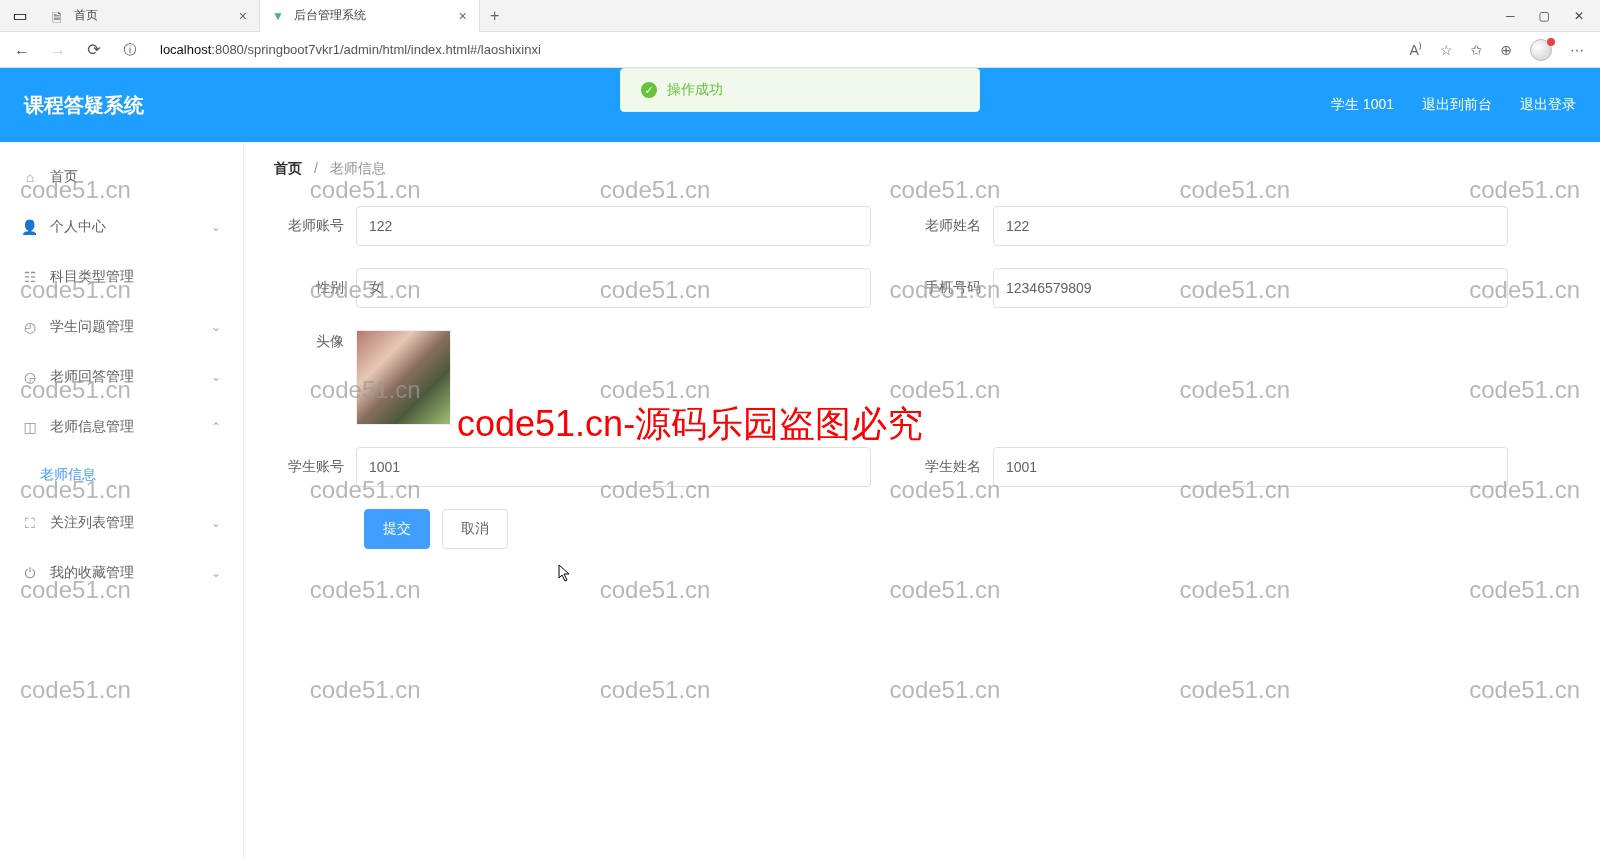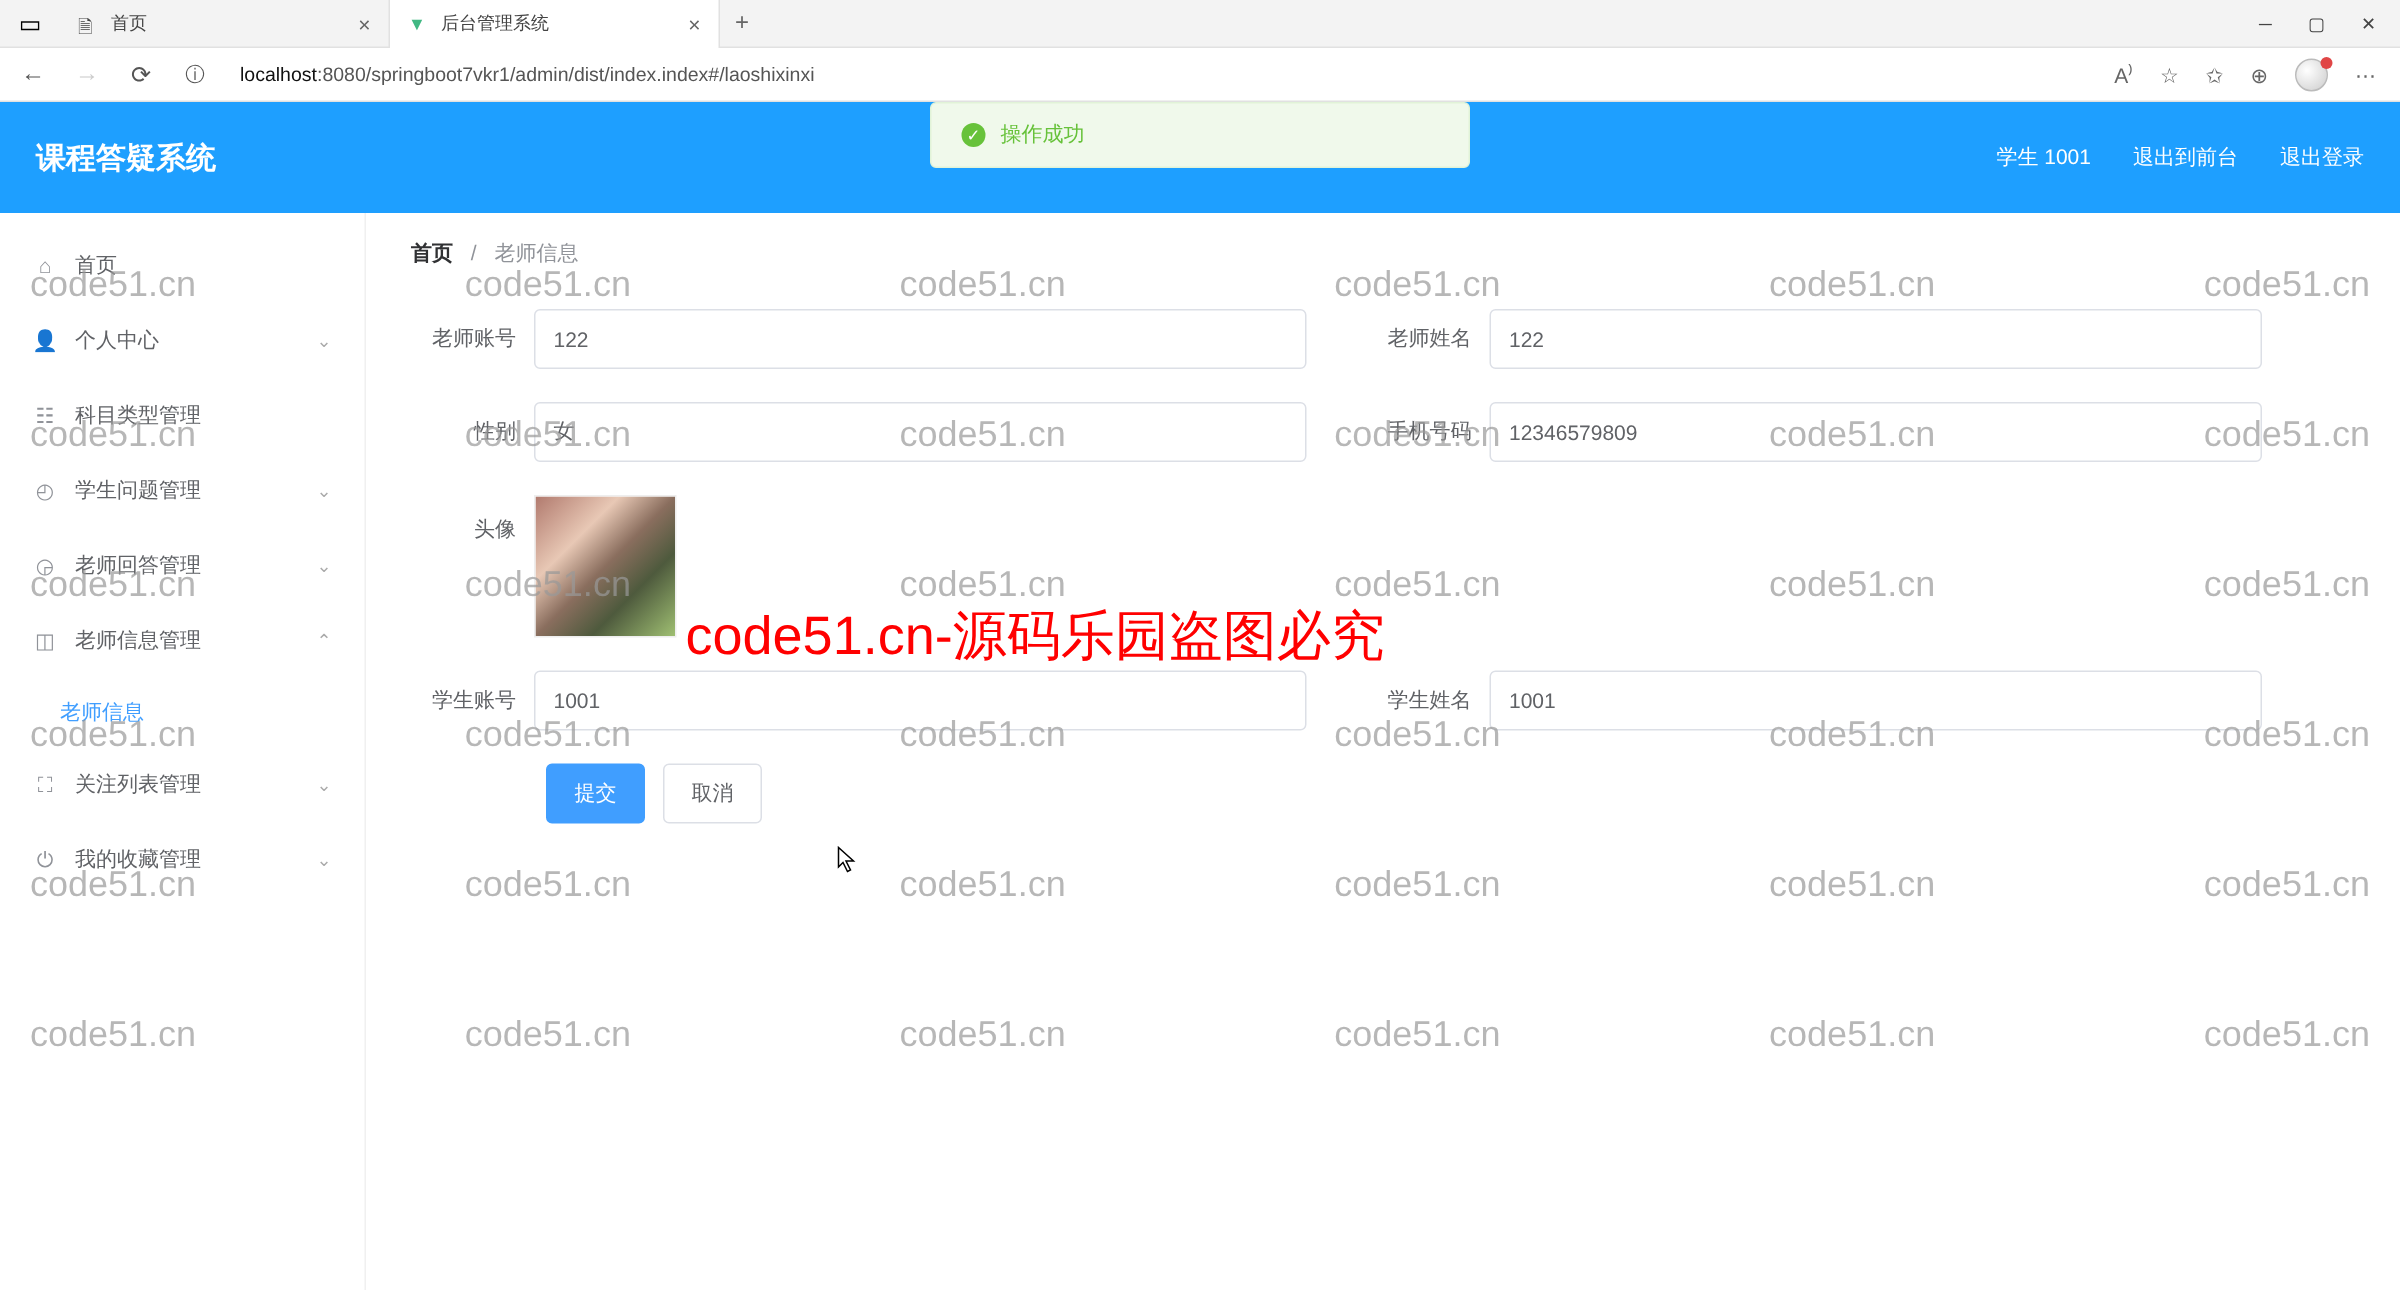--- a/index.html
+++ b/index.html
@@ -89,21 +89,21 @@
     <span>✕</span>
   </div>
 </div>
 
 <div class="url-bar">
   <div class="url-nav-btn">←</div>
   <div class="url-nav-btn" style="color:#ccc;">→</div>
   <div class="url-nav-btn">⟳</div>
   <div class="url-nav-btn" style="font-size:13px;">ⓘ</div>
   <div class="url-input">
-    <span class="url-host">localhost</span><span>:8080</span><span>/springboot7vkr1/admin/dist/index.index#/laoshixinxi</span>
+    <span class="url-host">localhost</span><span>:8080</span><span>/springboot7vkr1/admin/html/index.html#/laoshixinxi</span>
   </div>
   <div class="url-icons">
     <span>A⁾</span>
     <span>☆</span>
     <span>✩</span>
     <span>⊕</span>
     <div class="profile-dot">
         <div class="profile-badge"></div>
       </div>
     <span>⋯</span>
@@ -192,21 +192,21 @@
           <input class="form-input" value="女" style="">
         </div>
         <div class="form-group lg">
           <label class="form-label">手机号码</label>
           <input class="form-input" value="12346579809" style="">
         </div>
       </div>
 
       <div class="form-row">
         <div class="form-group" style="align-items:flex-start;">
-          <label class="form-label" style="margin-top:14px;font-family:Liberation Serif, serif;">头像</label>
+          <label class="form-label" style="margin-top:3px;font-family:Liberation Serif, serif;">头像</label>
           <div class="avatar-box"></div>
         </div>
       </div>
 
       <div class="form-row">
         <div class="form-group lg">
           <label class="form-label">学生账号</label>
           <input class="form-input" value="1001" style="">
         </div>
         <div class="form-group lg">

